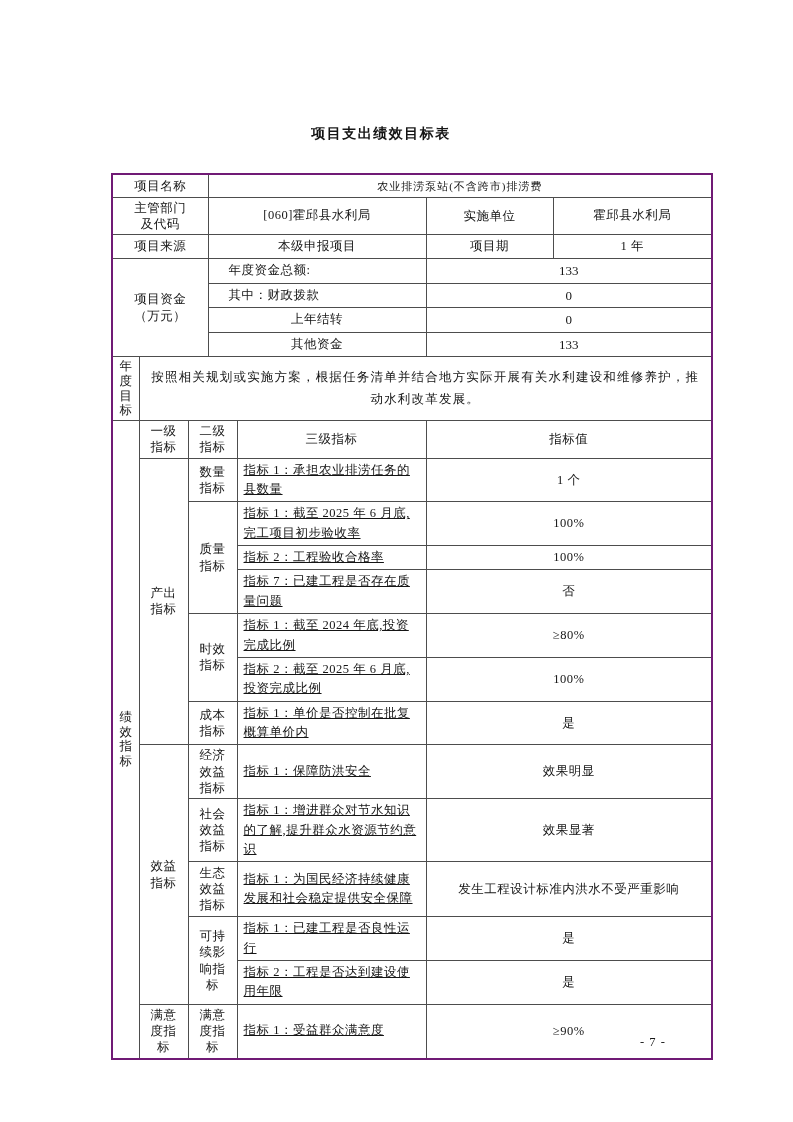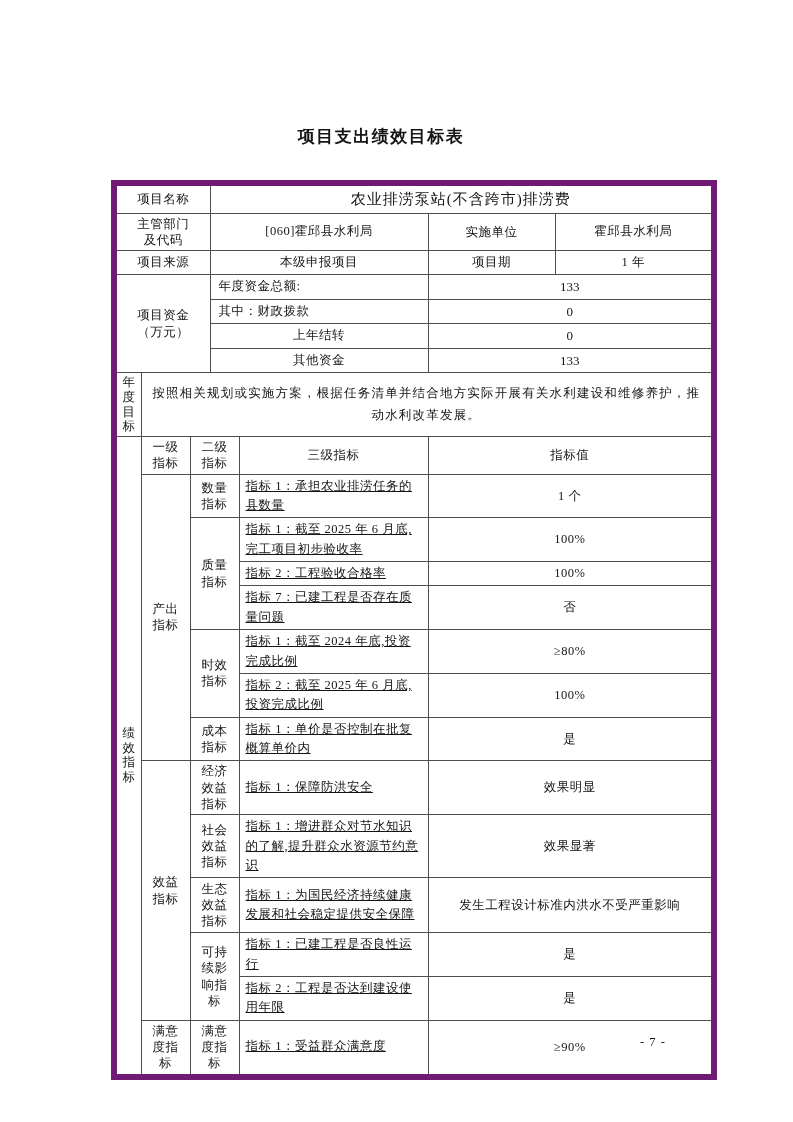--- a/index.html
+++ b/index.html
@@ -7,48 +7,48 @@
     position:relative;
     width:793px;height:1122px;
     background:#ffffff;
     font-family:"Liberation Serif","DejaVu Serif",serif;
     color:#151515;
     overflow:hidden;
   }
   .doc-title{
     position:absolute;top:125px;left:0;width:762px;
     text-align:center;
-    font-size:17px;font-weight:bold;letter-spacing:1.5px;
+    font-size:14px;font-weight:bold;letter-spacing:1.5px;
   }
   .doc-subtitle{
     position:absolute;top:150px;left:0;width:762px;
     text-align:center;
     font-size:12px;letter-spacing:1px;
   }
   table.main{
-    position:absolute;top:180px;left:111px;
+    position:absolute;top:173px;left:111px;
     width:600px;
     border-collapse:collapse;
     table-layout:fixed;
-    border:6px solid #701a75;
+    border:2px solid #701a75;
     font-size:12.5px;
   }
   td{
     border:1px solid #4d4d4d;
     padding:2px 5px;
     text-align:center;
     vertical-align:middle;
     line-height:1.5;
     letter-spacing:0.5px;
     word-break:break-all;
   }
   td.lbl{white-space:pre-line;line-height:1.3;letter-spacing:0.5px;}
   td.vert{white-space:pre-line;line-height:1.18;padding:2px 1px;letter-spacing:0;}
-  td.big{font-size:15px;letter-spacing:1px;}
-  td.left{text-align:left;padding-left:8px;}
+  td.big{font-size:11px;letter-spacing:1px;}
+  td.left{text-align:left;padding-left:20px;}
   td.l3{text-align:left;padding:2px 6px;line-height:1.55;text-decoration:underline;}
   td.goal{text-align:center;padding:4px 8px;line-height:1.75;letter-spacing:1.2px;}
   td.num{font-size:13px;letter-spacing:0;text-align:center;}
   .page-number{
     position:absolute;top:1035px;left:640px;
     font-size:12.5px;letter-spacing:1px;
   }
 </style>
 </head>
 <body>

